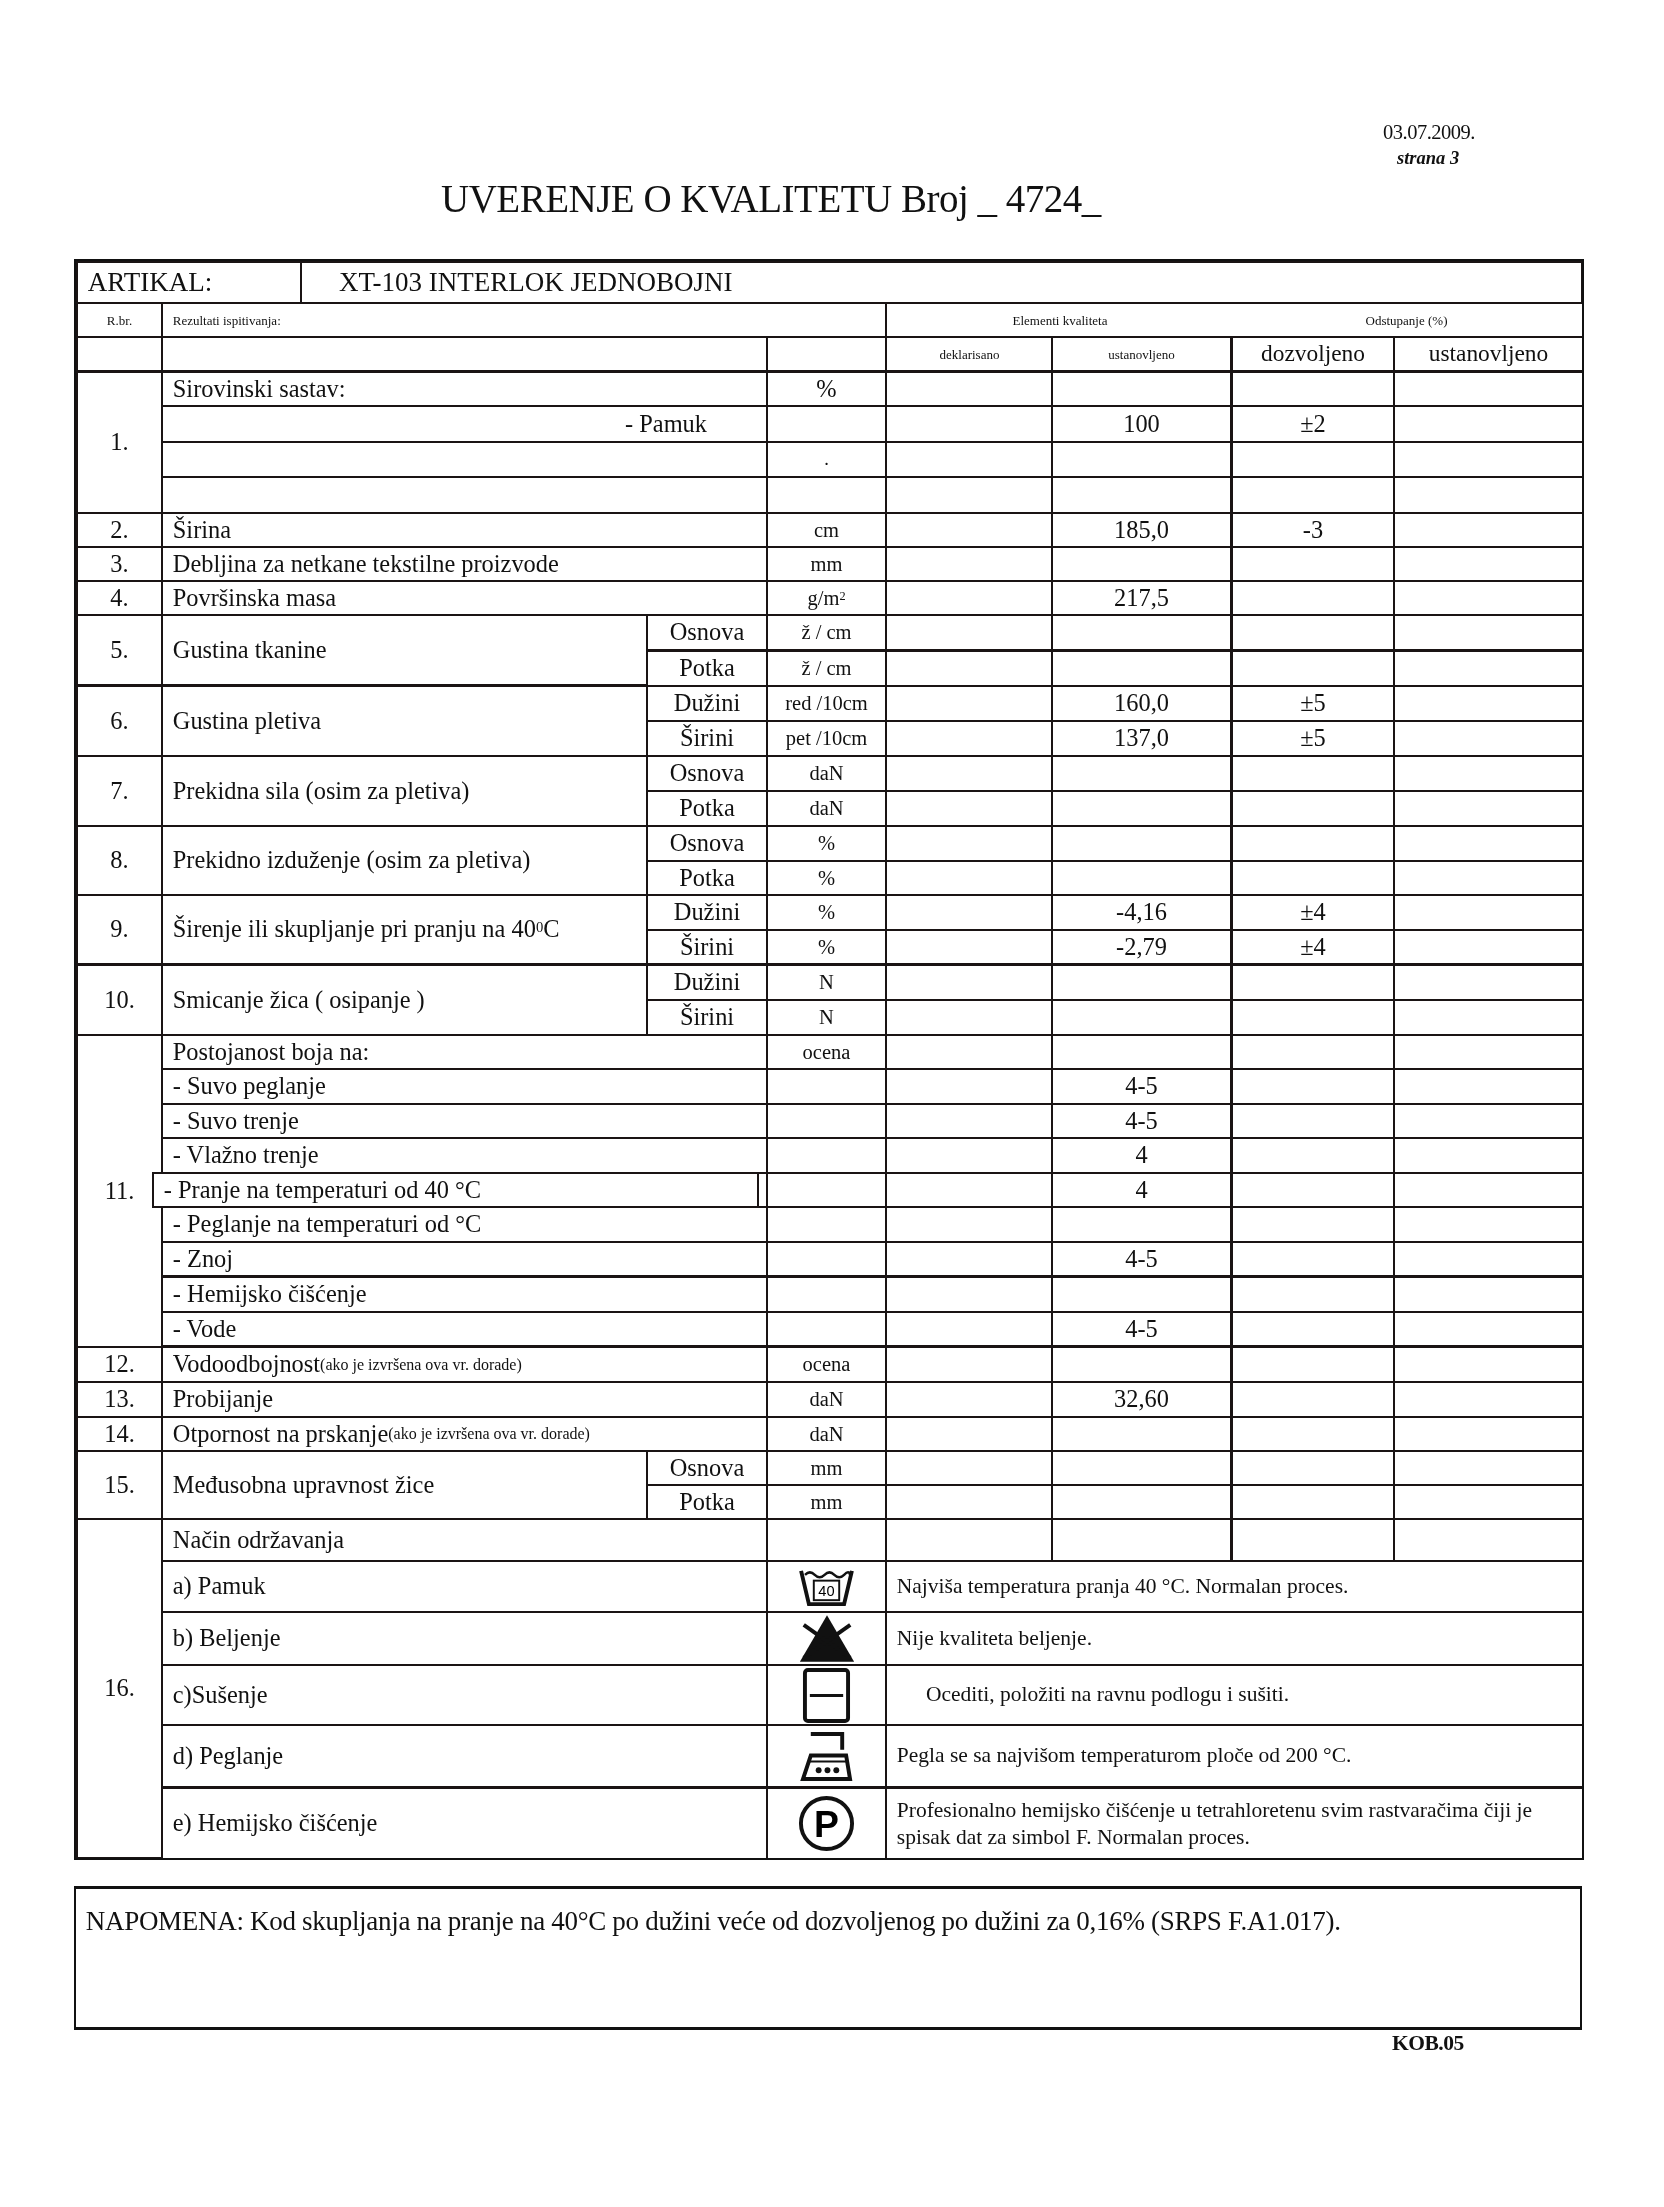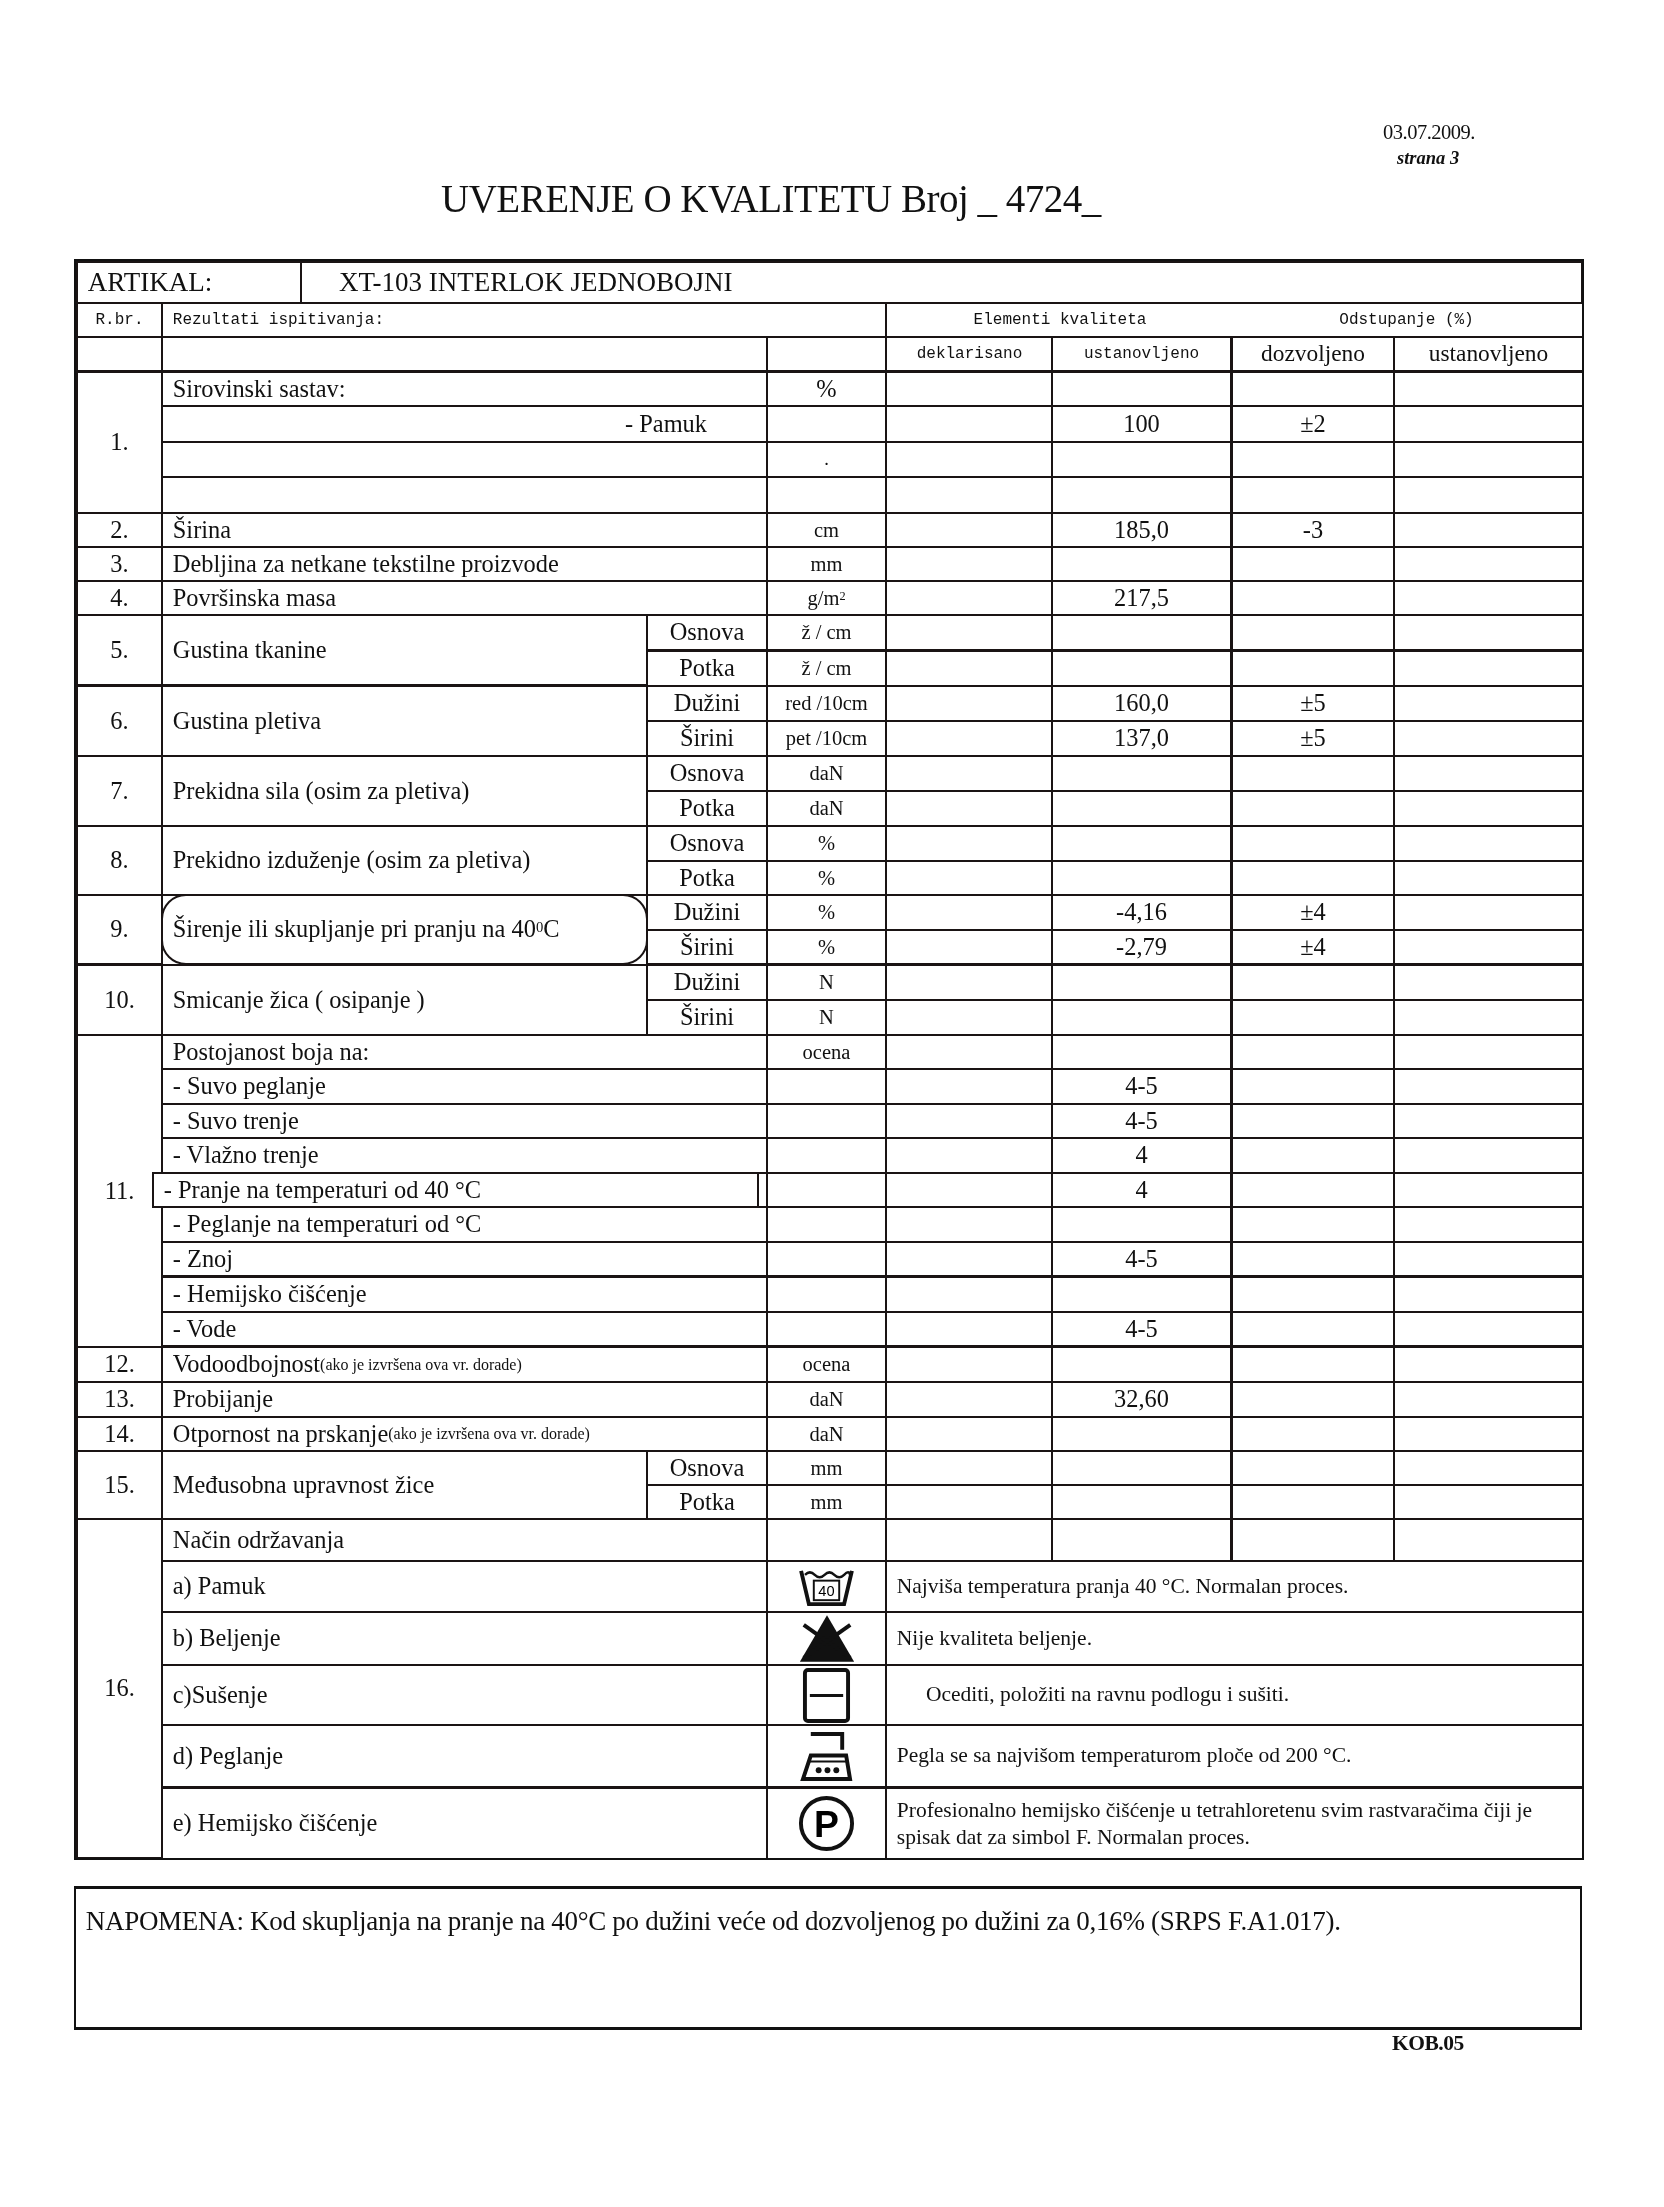--- a/index.html
+++ b/index.html
@@ -14,21 +14,21 @@
   #grid { position:absolute; left:0; top:0; width:1665px; height:2208px; }
   .cell { position:absolute; box-sizing:border-box; border:2px solid #1a1414;
           display:flex; align-items:center; overflow:hidden; white-space:nowrap;
           font-size:24.4px; line-height:1; padding:0 9.8px; background:#fff; }
   .c { justify-content:center; padding:0 3.9px; }
   .r { justify-content:flex-end; }
   .sm { font-size:20.5px; }
   .xs { font-size:18.5px; }
   .note { font-size:16px; }
   .wrap { white-space:normal; line-height:1.25; font-size:21.5px; }
-  .hdr-small { font-size:16px;font-family:Liberation Mono, monospace; }
+  .hdr-small { font-size:13px; }
   sup { font-size:60%; vertical-align:top; position:relative; top:-2px; }
   .outer { position:absolute; left:74px; top:259px; width:1510px; height:1601px;
            border:2.9px solid #111; box-sizing:border-box; pointer-events:none; }
   #napomena { left:74px; top:1886px; width:1508px; height:144px; box-sizing:border-box;
               border:2.9px solid #111; border-top-width:3.9px; border-bottom-width:3.9px;
               padding:13.7px 9.8px; font-size:27px; line-height:1.35; letter-spacing:-0.3px; }
   #kob { left:1392px; top:2031px; font-size:21.5px; font-weight:bold; letter-spacing:-0.5px; }
   .icon { display:block; }
 </style>
 </head>
@@ -151,21 +151,21 @@
     <div class="cell c" style="left: 1051px; top: 825px; width: 181px; height: 37px;"></div>
     <div class="cell c" style="left: 1231px; top: 825px; width: 164px; height: 37px;"></div>
     <div class="cell c" style="left: 1393px; top: 825px; width: 191px; height: 37px;"></div>
     <div class="cell c" style="left: 646px; top: 860px; width: 122px; height: 36px;">Potka</div>
     <div class="cell c sm" style="left: 766px; top: 860px; width: 121px; height: 36px;">%</div>
     <div class="cell c" style="left: 885px; top: 860px; width: 169px; height: 36px;"></div>
     <div class="cell c" style="left: 1051px; top: 860px; width: 181px; height: 36px;"></div>
     <div class="cell c" style="left: 1231px; top: 860px; width: 164px; height: 36px;"></div>
     <div class="cell c" style="left: 1393px; top: 860px; width: 191px; height: 36px;"></div>
     <div class="cell c" style="left: 76px; top: 894px; width: 87px; height: 71px;">9.</div>
-    <div class="cell " style="left: 161px; top: 894px; width: 487px; height: 71px; padding-right: 2px; border-radius: 25px;">
+    <div class="cell " style="left: 161px; top: 894px; width: 487px; height: 71px; padding-right: 2px;">
       <span>Širenje ili skupljanje pri pranju na 40</span>
       <sup>0</sup>
       <span>C</span>
     </div>
     <div class="cell c" style="left: 646px; top: 894px; width: 122px; height: 37px;">Dužini</div>
     <div class="cell c sm" style="left: 766px; top: 894px; width: 121px; height: 37px;">%</div>
     <div class="cell c" style="left: 885px; top: 894px; width: 169px; height: 37px;"></div>
     <div class="cell c" style="left: 1051px; top: 894px; width: 181px; height: 37px;">-4,16</div>
     <div class="cell c" style="left: 1231px; top: 894px; width: 164px; height: 37px;">±4</div>
     <div class="cell c" style="left: 1393px; top: 894px; width: 191px; height: 37px;"></div>

